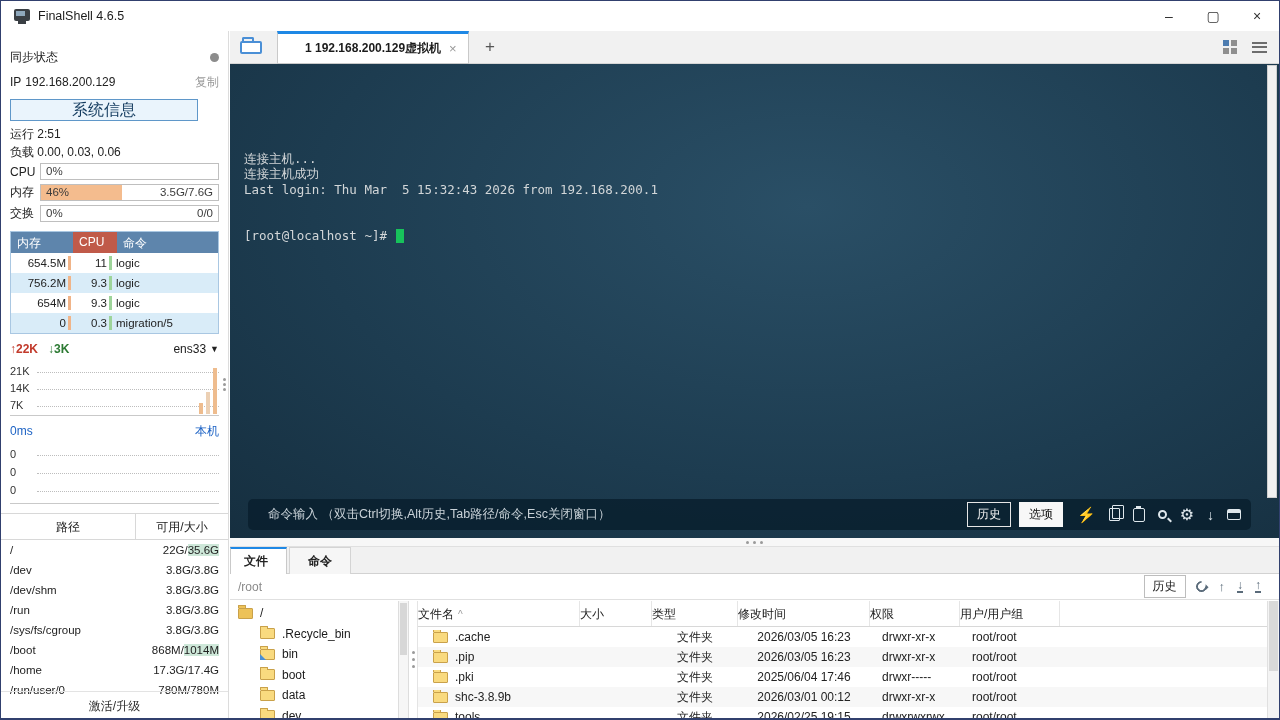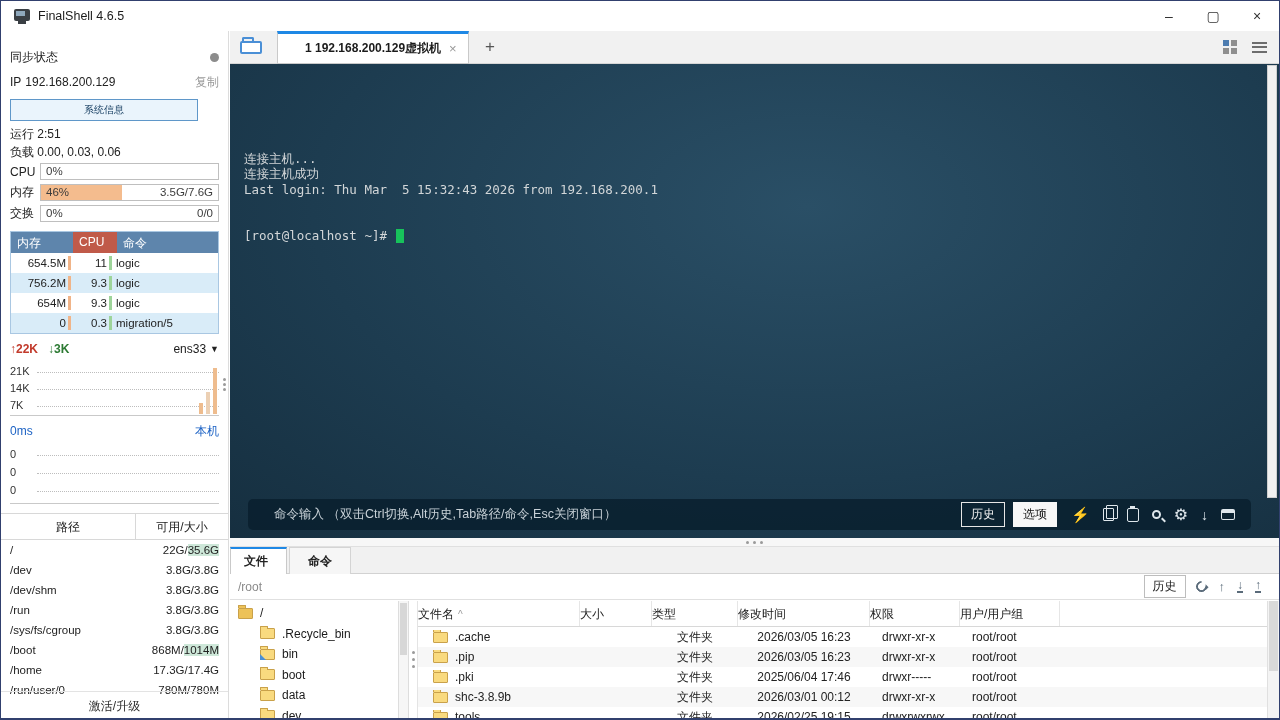--- a/index.html
+++ b/index.html
@@ -16,21 +16,21 @@
   .win-btn { width:44px; height:30px; display:flex; align-items:center; justify-content:center; font-size:14px; color:#333; }
 
   
   .sidebar { position:absolute; top:30px; left:0; width:228px; bottom:0; background:#fff; border-right:1px solid #dcdcdc; }
   .sb-row { display:flex; align-items:center; padding:0 9px; height:22px; }
   .sync-row { margin-top:15px;justify-content:space-between; }
   .sync-dot { width:9px; height:9px; border-radius:50%; background:#8c8c8c; margin-left:12px; }
   .ip-row { margin-top:3px; }
   .ip-label { margin-right:4px; }
   .copy-link { margin-left:auto; color:#9a9a9a; }
-  .sysinfo-btn { display:block; margin:6px 9px 4px 9px; width:188px; height:22px; background:#eaf4fc; border:1px solid #5f97c9; color:#123a5e; font-size:10px; text-align:center; line-height:20px; }
+  .sysinfo-btn { display:block; margin:6px 9px 4px 9px; width:188px; height:22px; background:#eaf4fc; border:1px solid #5f97c9; color:#123a5e; font-size:16px; text-align:center; line-height:20px; }
   .uptime-row,.load-row { height:18px; }
   .meter-row { height:21px; }
   .meter-label { width:30px; }
   .meter-bar { flex:1; height:17px; border:1px solid #bfbfbf; background:#fff; position:relative; }
   .meter-fill { position:absolute; left:0; top:0; bottom:0; background:#f4bc8e; }
   .meter-pct { position:absolute; left:5px; top:1px; font-size:11.5px; color:#3c3c3c; }
   .meter-detail { position:absolute; right:5px; top:1px; font-size:11.5px; color:#3c3c3c; }
 
   .proc-table { margin:7px 9px 0 9px; border:1px solid #a9c7e2; }
   .proc-head { display:flex; height:21px; color:#fff; font-size:12px; }
@@ -98,21 +98,21 @@
   .ic-burger i { display:block; height:2px; background:#6d6d6d; margin:2.5px 0; }
 
   
   .terminal { position:absolute; left:229px; top:63px; right:0; height:474px; background:radial-gradient(ellipse 900px 500px at 55% 30%, #2a4f66 0%, #1d3c50 55%, #142c3c 100%); overflow:hidden; }
   .term-text { position:absolute; left:14px; top:9px; font-family:"DejaVu Sans Mono",monospace; font-size:12.5px; line-height:15.5px; color:#d2d6d8; white-space:pre; }
   .term-line { height:15.5px; }
   .prompt-line { display:flex; align-items:center; }
   .cursor { display:inline-block; width:8px; height:14px; background:#17c25b; margin-left:1px; }
   .term-scroll { position:absolute; right:2px; top:1px; bottom:40px; width:10px; background:#f1f1f1; border:1px solid #cfcfcf; }
 
-  .cmdbar { position:absolute; left:18px; right:28px; bottom:8px; height:31px; background:rgba(9,31,45,0.82); border-radius:5px; display:flex; align-items:center; padding:0 12px; }
+  .cmdbar { position:absolute; left:18px; right:28px; bottom:8px; height:31px; background:rgba(9,31,45,0.82); border-radius:5px; display:flex; align-items:center; padding:0 6px; }
   .cmd-input { flex:1; color:#c9d2d8; font-size:12.5px; padding-left:14px; white-space:nowrap; overflow:hidden; }
   .cmd-btn { font-size:12px; padding:3px 9px; margin-left:8px; white-space:nowrap; }
   .btn-history { color:#f2f2f2; border:1px solid #e6e6e6; background:transparent; }
   .btn-options { color:#111; background:#f7f7f7; border:1px solid #f7f7f7; }
   .cmd-icons { display:flex; align-items:center; gap:13px; margin-left:14px; margin-right:4px; }
   .ic-bolt { color:#25d84a; font-size:15px; line-height:15px; }
   .ci { position:relative; display:inline-block; }
   .ic-copy { width:11px; height:13px; border:1.6px solid #dfe7ec; border-radius:1px; }
   .ic-copy::before { content:""; position:absolute; left:2.5px; top:-4.5px; width:10px; height:12px; border:1.6px solid #dfe7ec; border-radius:1px; background:transparent; }
   .ic-paste { width:12px; height:14px; border:1.6px solid #dfe7ec; border-radius:2px; }

